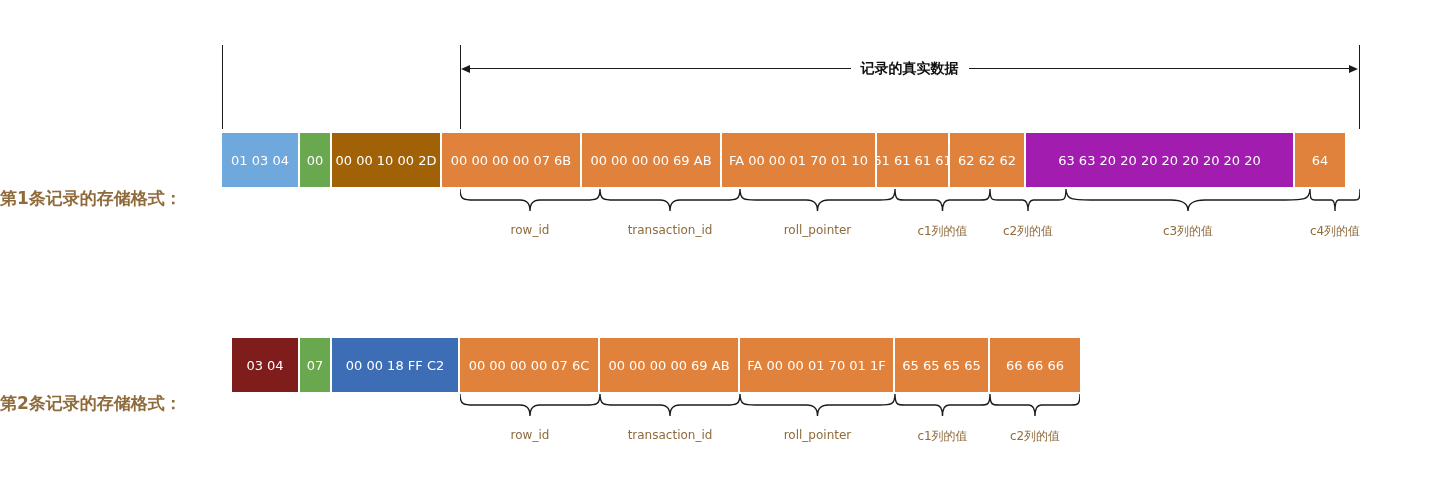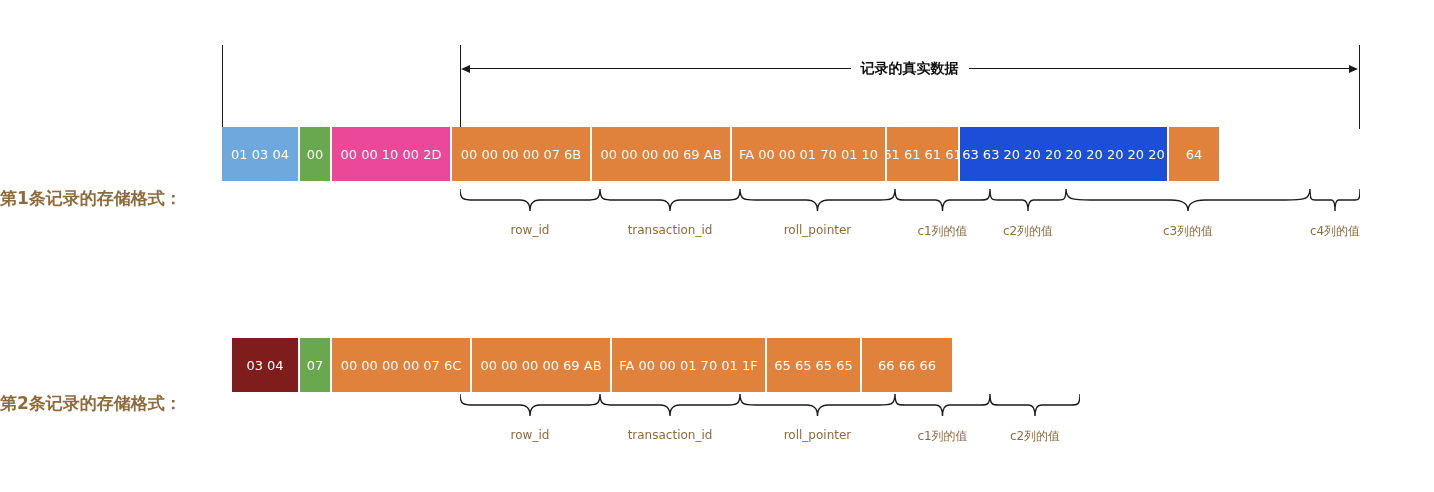--- a/index.html
+++ b/index.html
@@ -44,29 +44,30 @@
 
   <div class="span-arrow" style="left:461px; width:897px; top:60px">
     <span class="ah-l"></span>
     <span class="arrow-line"></span>
     <span class="arrow-text">记录的真实数据</span>
     <span class="arrow-line"></span>
     <span class="ah-r"></span>
   </div>
 
   <div class="row-label" style="top:150px">第1条记录的存储格式：</div>
-  <div class="box-row" id="row0-boxes" style="left:222px; top:127px">
+  <div class="box-row" id="row0-boxes" style="left:222px; top:133px">
       <div class="seg" style="width: 78px; background: rgb(111, 168, 220);">01 03 04</div>
       <div class="seg" style="width: 32px; background: rgb(106, 168, 79);">00</div>
-      <div class="seg" style="width: 120px; background: #ec4899;">00 00 10 00 2D</div>
+      <div class="seg" style="width: 110px; background: #a16207;">00 00 10 00 2D</div>
       <div class="seg" style="width: 140px; background: rgb(224, 130, 60); text-align: right;">00 00 00 00 07 6B</div>
       <div class="seg" style="width: 140px; background: rgb(224, 130, 60);">00 00 00 00 69 AB</div>
       <div class="seg" style="width: 155px; background: rgb(224, 130, 60);">FA 00 00 01 70 01 10</div>
       <div class="seg" style="width: 73px; background: rgb(224, 130, 60);">61 61 61 61</div>
-      <div class="seg" style="width: 209px; background: #1d4ed8;">63 63 20 20 20 20 20 20 20 20</div>
+      <div class="seg" style="width: 76px; background: rgb(224, 130, 60);">62 62 62</div>
+      <div class="seg" style="width: 269px; background: #a21caf;">63 63 20 20 20 20 20 20 20 20</div>
       <div class="seg" style="width: 50px; background: rgb(224, 130, 60);">64</div>
     </div>
   <div class="brace-row" id="row0-braces" style="left:222px; top:189px">
       <div class="brace-cell" style="width: 78px;"></div>
       <div class="brace-cell" style="width: 32px;"></div>
       <div class="brace-cell" style="width: 128px;"></div>
       <div class="brace-cell" style="width: 140px;">
         <svg viewBox="0 0 100 22" preserveAspectRatio="none">
           <path d="M0,0 C0,11 3,11 10,11 L43,11 C47,11 50,13 50,22 C50,13 53,11 57,11 L90,11 C97,11 100,11 100,0" fill="none" stroke="#1b1b1b" stroke-width="1.4" vector-effect="non-scaling-stroke"></path>
         </svg>
@@ -107,20 +108,21 @@
           <path d="M0,0 C0,11 3,11 10,11 L43,11 C47,11 50,13 50,22 C50,13 53,11 57,11 L90,11 C97,11 100,11 100,0" fill="none" stroke="#1b1b1b" stroke-width="1.4" vector-effect="non-scaling-stroke"></path>
         </svg>
         <div class="field-label">c4列的值</div>
       </div>
     </div>
 
   <div class="row-label" style="top:355px">第2条记录的存储格式：</div>
   <div class="box-row" id="row1-boxes" style="left:232px; top:338px">
       <div class="seg" style="width: 68px; background: #7f1d1d;">03 04</div>
       <div class="seg" style="width: 32px; background: rgb(106, 168, 79);">07</div>
+      <div class="seg" style="width: 128px; background: rgb(61, 110, 181);">00 00 18 FF C2</div>
       <div class="seg" style="width: 140px; background: rgb(224, 130, 60);">00 00 00 00 07 6C</div>
       <div class="seg" style="width: 140px; background: rgb(224, 130, 60);">00 00 00 00 69 AB</div>
       <div class="seg" style="width: 155px; background: rgb(224, 130, 60);">FA 00 00 01 70 01 1F</div>
       <div class="seg" style="width: 95px; background: rgb(224, 130, 60);">65 65 65 65</div>
       <div class="seg" style="width: 90px; background: rgb(224, 130, 60);">66 66 66</div>
     </div>
   <div class="brace-row" id="row1-braces" style="left:232px; top:394px">
       <div class="brace-cell" style="width: 68px;"></div>
       <div class="brace-cell" style="width: 32px;"></div>
       <div class="brace-cell" style="width: 128px;"></div>

